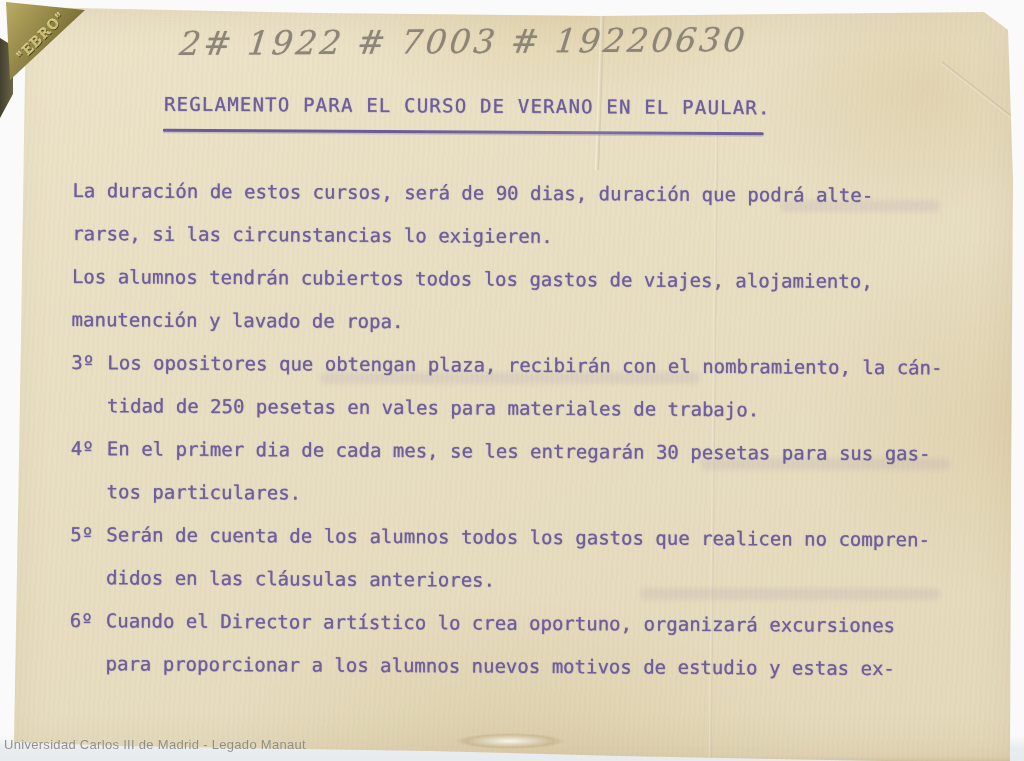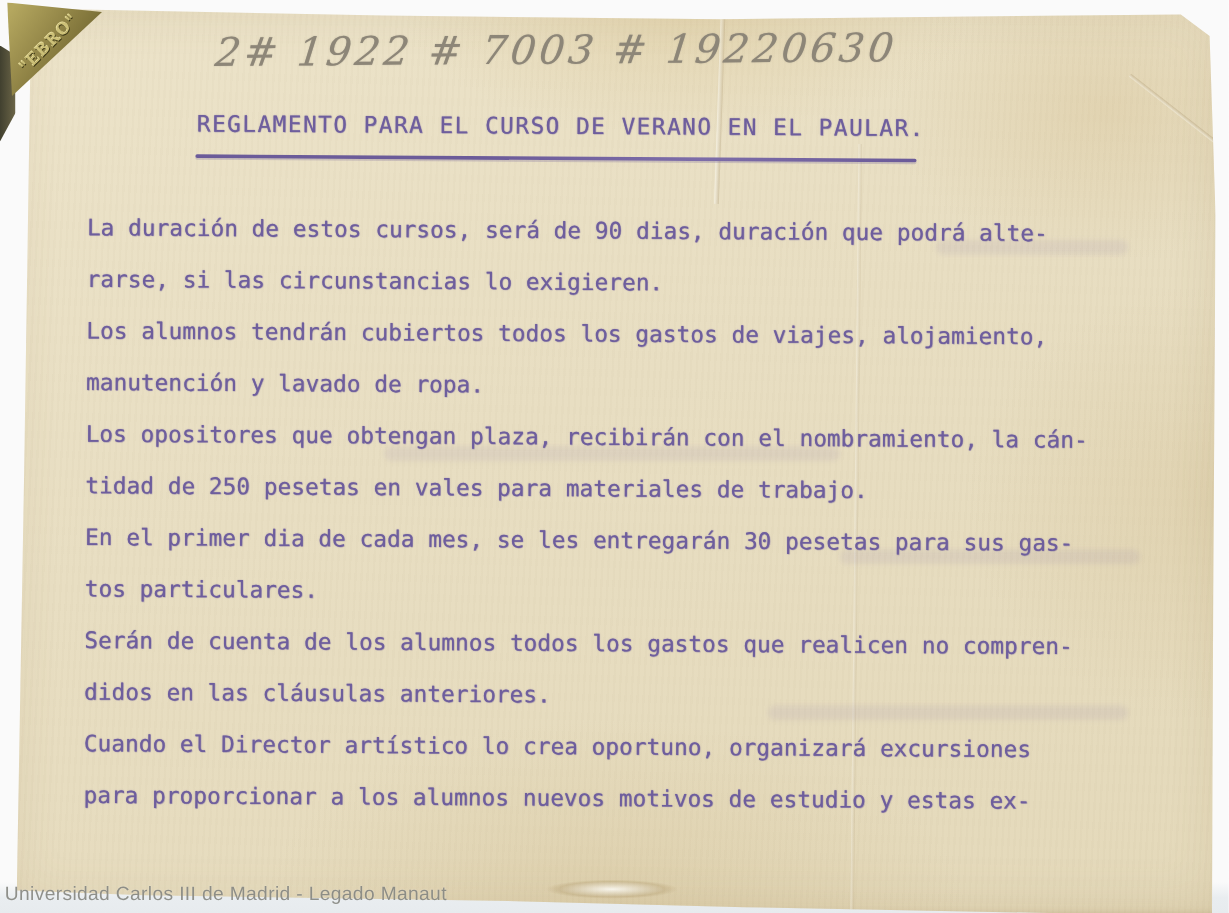--- a/index.html
+++ b/index.html
@@ -62,21 +62,21 @@
     background:linear-gradient(90deg,#6b5b99 0 40%,#7d6da8 70%,#6b5b99);
     box-shadow:0 1.5px 0 rgba(107,91,153,.25);border-radius:2px;}
   .reg-list{position:absolute;left:73px;top:169px;width:890px;font-size:19px;line-height:43px;}
   .reg-item{display:flex;}
   .item-num{flex:0 0 36px;white-space:pre;}
   .item-lines{flex:1;}
   .item-lines .line{white-space:pre;}
 
   
   .watermark{position:absolute;left:4px;top:737px;
-    font-family:"Liberation Sans",sans-serif;font-size:16px;letter-spacing:.3px;
+    font-family:"Liberation Sans",sans-serif;font-size:13px;letter-spacing:.3px;
     color:rgba(125,126,120,.85);text-shadow:0 0 1px rgba(255,255,255,.5);white-space:pre;text-align:center;}
 </style>
 </head>
 <body>
 
 <div id="stage">
 
   <div class="corner-backing"></div>
 
   <div class="paper">
@@ -104,41 +104,45 @@
   </div>
 
   <div class="reg-item">
     <div class="item-lines">
               <div class="line tw">Los alumnos tendrán cubiertos todos los gastos de viajes, alojamiento,</div>
               <div class="line tw">manutención y lavado de ropa.</div>
             </div>
   </div>
 
   <div class="reg-item">
+    <span class="item-num tw">3º</span>
     <div class="item-lines">
               <div class="line tw">Los opositores que obtengan plaza, recibirán con el nombramiento, la cán-</div>
               <div class="line tw">tidad de 250 pesetas en vales para materiales de trabajo.</div>
             </div>
   </div>
 
   <div class="reg-item">
+    <span class="item-num tw">4º</span>
     <div class="item-lines">
               <div class="line tw">En el primer dia de cada mes, se les entregarán 30 pesetas para sus gas-</div>
               <div class="line tw">tos particulares.</div>
             </div>
   </div>
 
   <div class="reg-item">
+    <span class="item-num tw">5º</span>
     <div class="item-lines">
               <div class="line tw">Serán de cuenta de los alumnos todos los gastos que realicen no compren-</div>
               <div class="line tw">didos en las cláusulas anteriores.</div>
             </div>
   </div>
 
   <div class="reg-item">
+    <span class="item-num tw">6º</span>
     <div class="item-lines">
               <div class="line tw">Cuando el Director artístico lo crea oportuno, organizará excursiones</div>
               <div class="line tw">para proporcionar a los alumnos nuevos motivos de estudio y estas ex-</div>
             </div>
   </div>
 </div>
     </div>
   </div>
 
   <div class="corner-clip">

